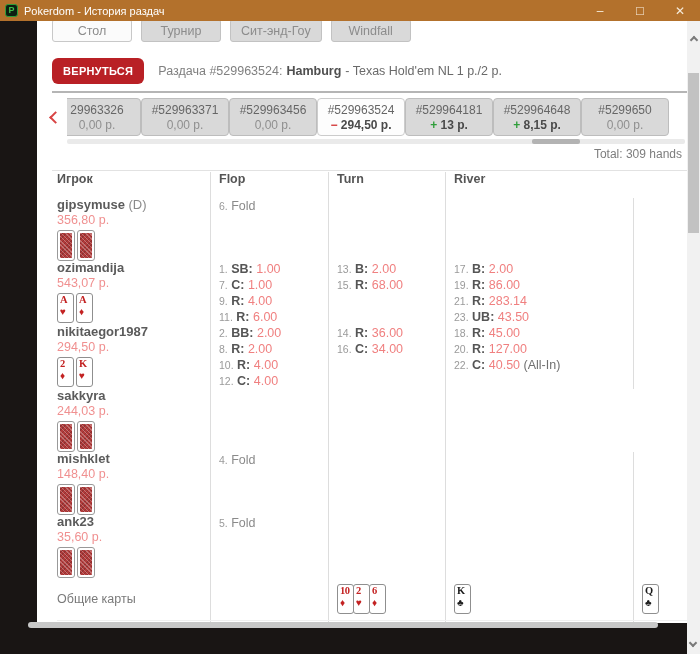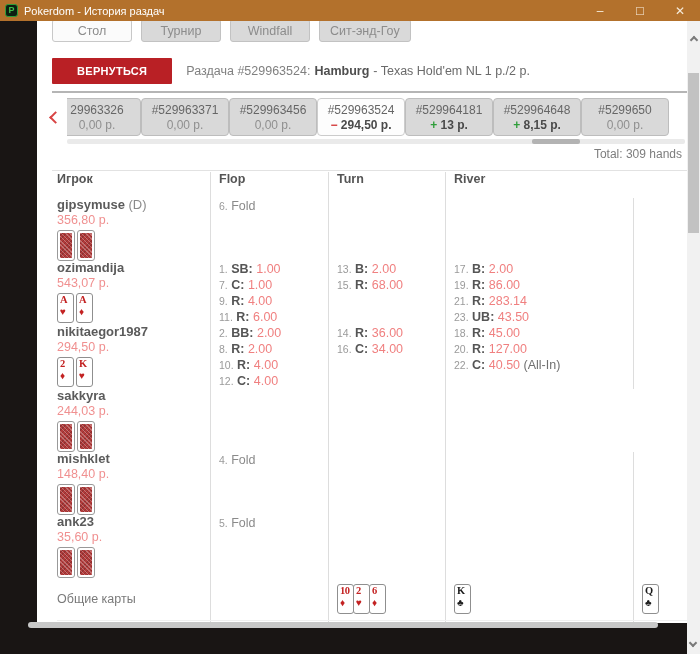--- a/index.html
+++ b/index.html
@@ -24,21 +24,21 @@
   .content { position:absolute; left:0; top:21px; width:687px; height:602px; background:#ffffff; overflow:hidden;margin-left:37px; }
 
   .tabs { position:absolute; top:-2px; left:15px; display:flex; gap:9px; }
   .tab { min-width:80px; height:23px; padding:0 10px; background:#d9d9d9; border:1px solid #c2c2c2;
          border-radius:3px; color:#8c8c8c; font-size:12.5px; display:flex; align-items:center;
          justify-content:center; cursor:pointer; }
   .tab.active { background:#fbfbfb; border-color:#c8c8c8; }
 
   .hand-header { position:absolute; top:37px; left:15px; right:20px; height:26px; display:flex; align-items:center; }
   .back-btn { background:#b92025; color:#fff; font-weight:bold; font-size:11px; border:none;
-              border-radius:1px; padding:7px 25px; letter-spacing:.3px; cursor:pointer;
+              border-radius:6px; padding:7px 11px; letter-spacing:.3px; cursor:pointer;
               font-family:"Liberation Sans", sans-serif; }
   .hand-info { margin-left:14px; font-size:12.5px; color:#808080; }
   .hand-info b { color:#4f4f4f; margin:0 4px; }
   .hand-info .ginfo { color:#6a6a6a; }
 
   .sep1 { position:absolute; top:70px; left:15px; right:6px; height:2px; background:#b5b5b5; }
 
   
   .arrow { position:absolute; width:14px; height:14px; cursor:pointer; }
   .arrow .chev { display:block; width:9px; height:9px; }
@@ -133,22 +133,22 @@
       <span class="wc max">□</span>
       <span class="wc">✕</span>
     </span>
   </div>
 
   <div class="content">
 
     <div class="tabs">
         <div class="tab active">Стол</div>
         <div class="tab">Турнир</div>
+        <div class="tab">Сит-энд-Гоу</div>
         <div class="tab">Windfall</div>
-        <div class="tab">Сит-энд-Гоу</div>
       </div>
 
     <div class="hand-header">
       <button class="back-btn">ВЕРНУТЬСЯ</button>
       <span class="hand-info"><span>Раздача #529963524:</span><b>Hamburg</b><span class="ginfo">- Texas Hold'em NL  1 р./2 р.</span></span>
     </div>
 
     <div class="sep1"></div>
 
     <span class="arrow left">

